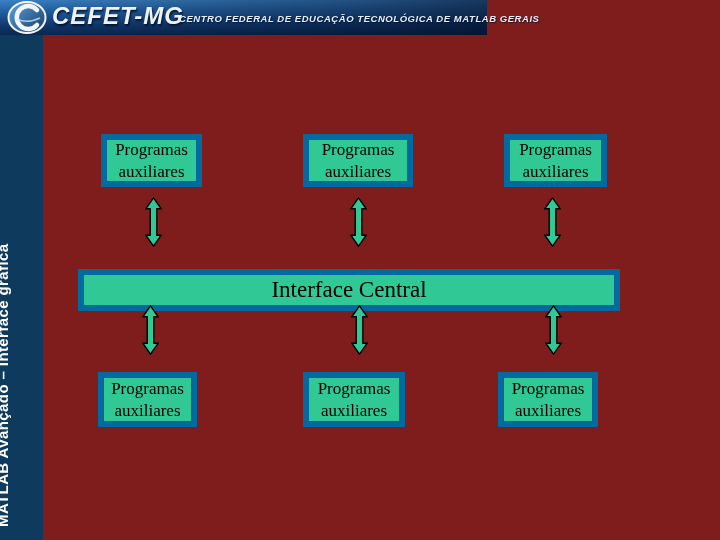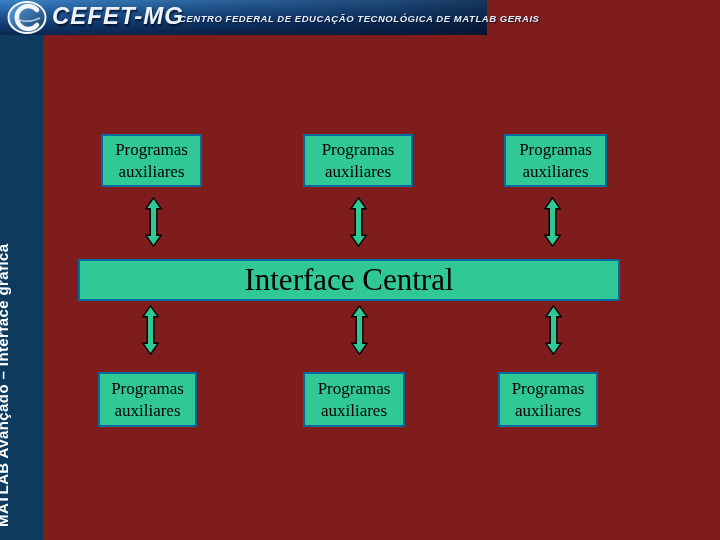--- a/index.html
+++ b/index.html
@@ -34,26 +34,26 @@
   }
   .vtext{
     position:absolute;left:11px;bottom:13px;
     transform-origin:0 100%;transform:rotate(-90deg);
     white-space:nowrap;font-weight:700;font-size:15px;color:#ffffff;
     letter-spacing:.4px;font-family:"Liberation Sans",sans-serif;
   }
   
   .gbox{
     position:absolute;box-sizing:border-box;
-    background:var(--box-green,#30c996);border:2px solid #0369a1;
+    background:var(--box-green,#30c996);border:6px solid #0369a1;
     display:flex;align-items:center;justify-content:center;text-align:center;
     font-family:"Liberation Serif",serif;color:#000;
   }
   .gbox.small{font-size:17px;line-height:1.25;padding:2px;}
-  .gbox.barlabel{font-size:31px;}
+  .gbox.barlabel{font-size:23px;margin-top:10px;}
   .arrow{position:absolute;width:17px;height:50px;}
   .arrow path{fill:var(--box-green,#30c996);stroke:#000;stroke-width:1.4;}
 </style>
 </head>
 <body>
 
 <div class="slide">
 
   <header class="banner">
     <svg class="logo" viewBox="0 0 40 33" aria-hidden="true">

